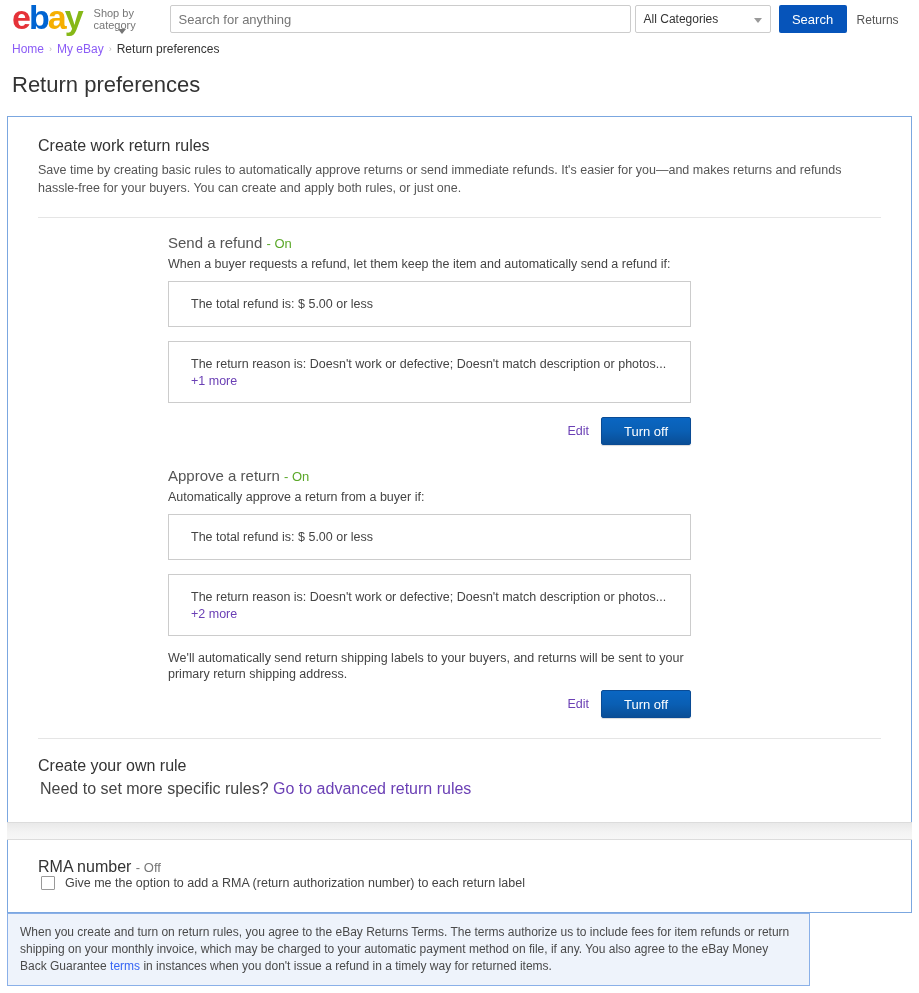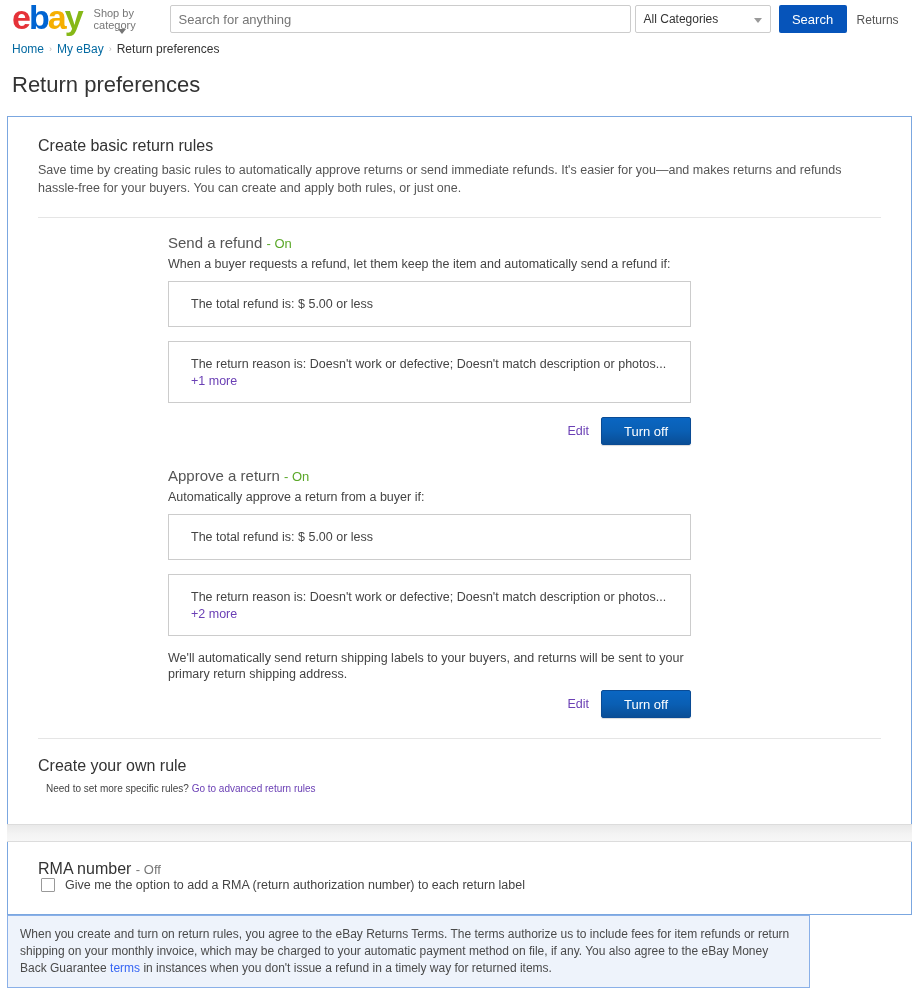--- a/index.html
+++ b/index.html
@@ -122,21 +122,21 @@
 
   
   .page-top { background: #ffffff; padding: 6px 0 0 12px; }
   .breadcrumb {
     font-size: 12px;
     color: #767676;
     display: flex;
     align-items: center;
     gap: 5px;
   }
-  .breadcrumb .crumb { color: #0369a1; text-decoration: none; cursor: pointer; }
+  .breadcrumb .crumb { color: #8b5cf6; text-decoration: none; cursor: pointer; }
   .breadcrumb .crumb.current { color: #333333; cursor: default; }
   .breadcrumb .sep {
     color: #bbbbbb;
     font-size: 9px;
   }
   .page-title {
     font-size: 22px;
     font-weight: normal;
     color: #333333;
     margin: 16px 0 0 0;
@@ -229,21 +229,21 @@
     box-shadow: 0 1px 1px rgba(0,0,0,0.15);
   }
 
   .own-rule { padding: 18px 30px 22px 30px; }
   .own-rule h3 {
     font-size: 16px;
     font-weight: normal;
     color: #333333;
     margin: 0 0 5px 0;
   }
-  .own-rule p { font-size: 10px; color: #444444; margin: 8px; }
+  .own-rule p { font-size: 16px; color: #444444; margin: 2px; }
   .own-rule .adv-link { color: #6b40b5; text-decoration: none; cursor: pointer; }
 
   .section-gap {
     height: 18px;
     background: linear-gradient(to bottom, #e9e9e9 0%, #f3f3f3 55%, #f7f7f7 100%);
     border-top: 1px solid #dcdcdc;
     border-bottom: 1px solid #dcdcdc;
     margin: 0 -1px;
   }
 
@@ -316,21 +316,21 @@
     <a class="crumb">My eBay</a>
     <span class="sep">›</span>
     <span class="crumb current">Return preferences</span>
   </div>
   <h1 class="page-title">Return preferences</h1>
 </div>
 
 <div class="card">
 
   <div class="card-section">
-    <h2 class="sec-title">Create basic return rules</h2>
+    <h2 class="sec-title">Create work return rules</h2>
     <p class="sec-desc">Save time by creating basic rules to automatically approve returns or send immediate refunds. It's easier for you—and makes returns and refunds hassle-free for your buyers. You can create and apply both rules, or just one.</p>
     <hr class="hr">
 
     <div class="rule-block">
       <h3 class="rule-head">
         <span>Send a refund</span>
         <span class="state-on">
           <span>-</span>
           <span>On</span>
         </span>

